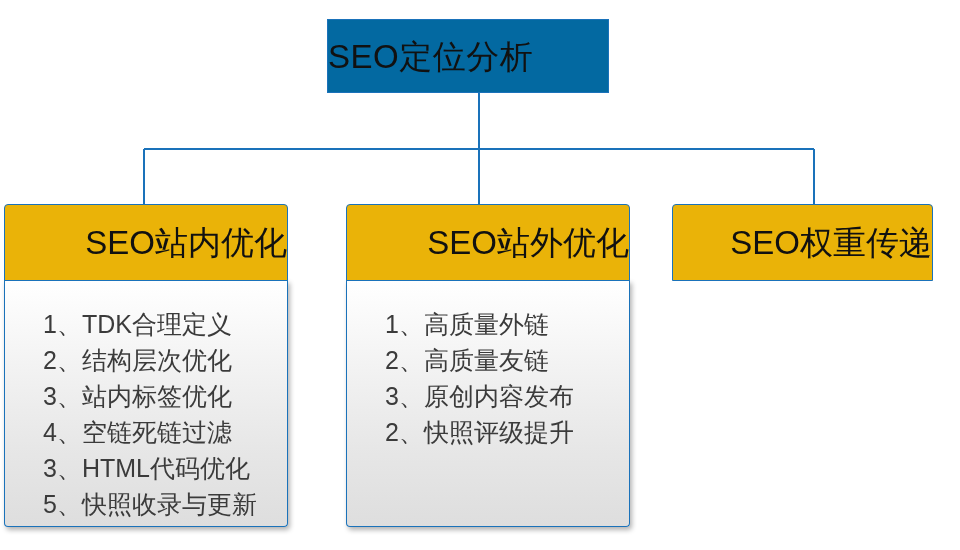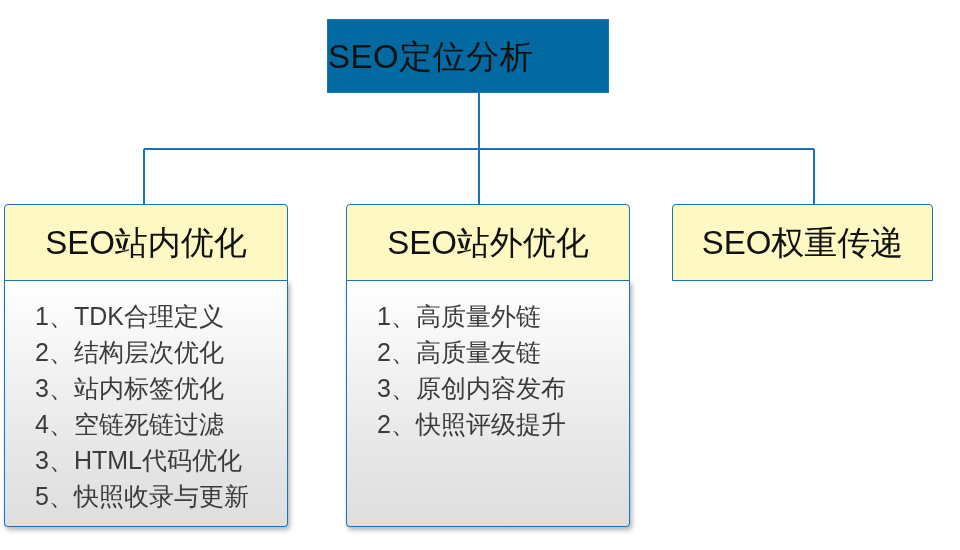--- a/index.html
+++ b/index.html
@@ -61,24 +61,24 @@
   .column.c0 { left: 4px; }
   .column.c1 { left: 346px; }
   .column.c2 { left: 672px; width: 261px; }
 
   .col-header {
     position: relative;
     box-sizing: border-box;
     height: 77px;
     border: 1.4px solid #1a72ba;
     border-radius: 4px 4px 0 0;
-    background: #fef9c3;
+    background: #eab308;
     display: flex;
     align-items: center;
-    justify-content: center;
+    justify-content: flex-end;
     z-index: 2;
   }
   .col-header-title {
     font-size: 33px;
     color: #111111;
     line-height: 1;
     white-space: nowrap;
   }
 
   .col-body {
@@ -90,21 +90,21 @@
     border-top: none;
     border-radius: 0 0 4px 4px;
     background: linear-gradient(to bottom, #ffffff 0%, #fbfbfb 12%, #f0f0f0 42%, #e7e7e7 68%, #e0e0e0 92%, #dedede 100%);
     box-shadow: 2px 3px 5px rgba(0,0,0,0.30);
     padding: 14px 0 0 0;
     overflow: hidden;
   }
 
   .item-list {
     list-style: none;
-    margin: 4px;
+    margin: 12px;
     padding: 0 0 0 26px;
   }
   .item {
     font-size: 25px;
     line-height: 36px;
     color: #3b3b3b;
     white-space: nowrap;
   }
   .column.c1 .item-list { padding-left: 26px; }
   .column.c2 .item-list { padding-left: 22px; }

